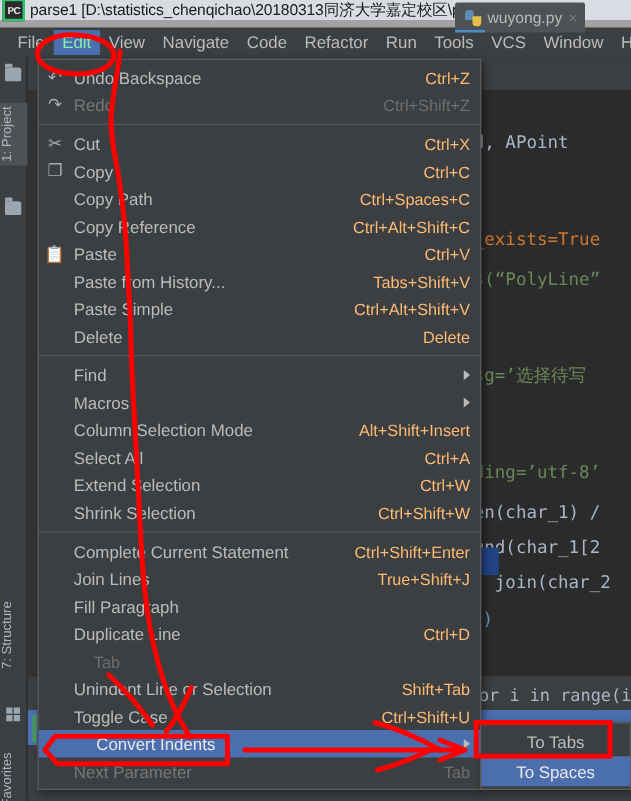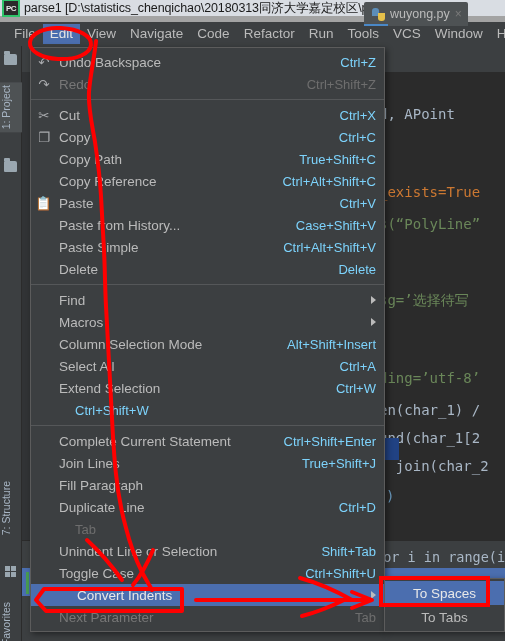--- a/index.html
+++ b/index.html
@@ -34,21 +34,21 @@
   
   .menubar {
     position: absolute; top: 22px; left: 0; width: 505px; height: 24px;
     background: #3c3f41;
     display: flex; align-items: center; padding-left: 7px;
   }
   .menubar-item {
     font-size: 13.5px; color: #bbbbbb;
     padding: 2px 7px 3px 7px; white-space: nowrap; cursor: default;
   }
-  .menubar-item.active { background: #4b6eaf; color: #e5e5e5; }
+  .menubar-item.active { background: #4b6eaf; color: #86efac; }
 
   
   .left-strip {
     position: absolute; top: 46px; left: 0; width: 22px; height: 595px;
     background: #3c3f41; border-right: 1px solid #2b2b2b;
   }
   .strip-tab {
     position: absolute; left: 0; width: 22px;
     color: #a9b7c6; font-size: 10.5px;
     writing-mode: vertical-rl; transform: rotate(180deg);
@@ -159,21 +159,21 @@
     font-size: 13.5px; color: #bbbbbb; white-space: nowrap;
   }
   .mi.disabled { color: #777777; }
   .mi.sel { background: #4b6eaf; color: #e8e8e8; padding-left: 18px; }
   .mi .ic {
     width: 26px; height: 22px; flex: 0 0 auto;
     display: flex; align-items: center; justify-content: center;
     color: #a8aaad;
   }
   .mi .lbl { flex: 1 1 auto; padding-left: 2px; }
-  .mi .key { color: #7dd3fc; font-size: 13px; padding-left: 18px; }
+  .mi .key { color: #fdba74; font-size: 13px; padding-left: 18px; }
   .mi.disabled .key { color: #6e6e6e; }
   .mi .arrow {
     width: 0; height: 0; border-left: 5px solid #bbbbbb;
     border-top: 4px solid transparent; border-bottom: 4px solid transparent;
     margin-left: 10px;
   }
   .msep { height: 1px; background: #555759; margin: 4px 0; }
 
   
   .submenu {
@@ -289,36 +289,36 @@
         <div class="key">Ctrl+X</div>
       </div>
       <div class="mi">
         <div class="ic">❐</div>
         <div class="lbl">Copy</div>
         <div class="key">Ctrl+C</div>
       </div>
       <div class="mi">
         <div class="ic"></div>
         <div class="lbl">Copy Path</div>
-        <div class="key">True+Shift+C</div>
+        <div class="key">Ctrl+Spaces+C</div>
       </div>
       <div class="mi">
         <div class="ic"></div>
         <div class="lbl">Copy Reference</div>
         <div class="key">Ctrl+Alt+Shift+C</div>
       </div>
       <div class="mi">
         <div class="ic">📋</div>
         <div class="lbl">Paste</div>
         <div class="key">Ctrl+V</div>
       </div>
       <div class="mi">
         <div class="ic"></div>
         <div class="lbl">Paste from History...</div>
-        <div class="key">Case+Shift+V</div>
+        <div class="key">Tabs+Shift+V</div>
       </div>
       <div class="mi">
         <div class="ic"></div>
         <div class="lbl">Paste Simple</div>
         <div class="key">Ctrl+Alt+Shift+V</div>
       </div>
       <div class="mi">
         <div class="ic"></div>
         <div class="lbl">Delete</div>
         <div class="key">Delete</div>
@@ -344,20 +344,21 @@
         <div class="lbl">Select All</div>
         <div class="key">Ctrl+A</div>
       </div>
       <div class="mi">
         <div class="ic"></div>
         <div class="lbl">Extend Selection</div>
         <div class="key">Ctrl+W</div>
       </div>
       <div class="mi">
         <div class="ic"></div>
+        <div class="lbl">Shrink Selection</div>
         <div class="key">Ctrl+Shift+W</div>
       </div>
       <div class="msep"></div>
       <div class="mi">
         <div class="ic"></div>
         <div class="lbl">Complete Current Statement</div>
         <div class="key">Ctrl+Shift+Enter</div>
       </div>
       <div class="mi">
         <div class="ic"></div>
@@ -394,25 +395,25 @@
         <div class="arrow"></div>
       </div>
       <div class="mi disabled">
         <div class="ic"></div>
         <div class="lbl">Next Parameter</div>
         <div class="key">Tab</div>
       </div>
     </div>
 
   <div class="submenu" id="submenu">
+      <div class="smi">
+        <span>To Tabs</span>
+      </div>
       <div class="smi sel">
         <span>To Spaces</span>
-      </div>
-      <div class="smi">
-        <span>To Tabs</span>
       </div>
     </div>
 
   <svg class="annot" viewBox="0 0 505 641" xmlns="http://www.w3.org/2000/svg">
 
     <path d="M60 28 C44 27 31 34 30 42 C29 51 41 58 58 59 C76 60 90 54 91 45 C92 36 79 29 61 28 Z" fill="none" stroke="#ff0000" stroke-width="4" stroke-linecap="round"></path>
 
     <path d="M96 41 C94 60 90 76 89 92 C88 108 92 124 95 142 C98 162 100 178 101 196
              C102 216 103 232 104 250 C105 270 105 288 106 306
              C107 326 108 344 109 362 C110 382 111 400 112 418

